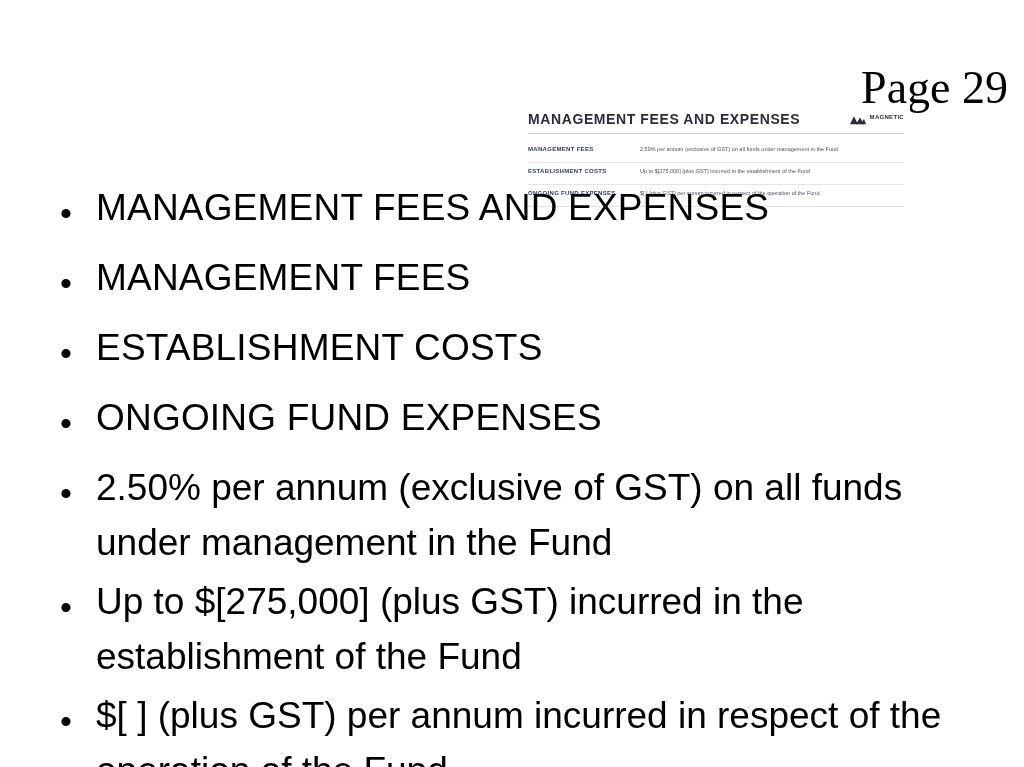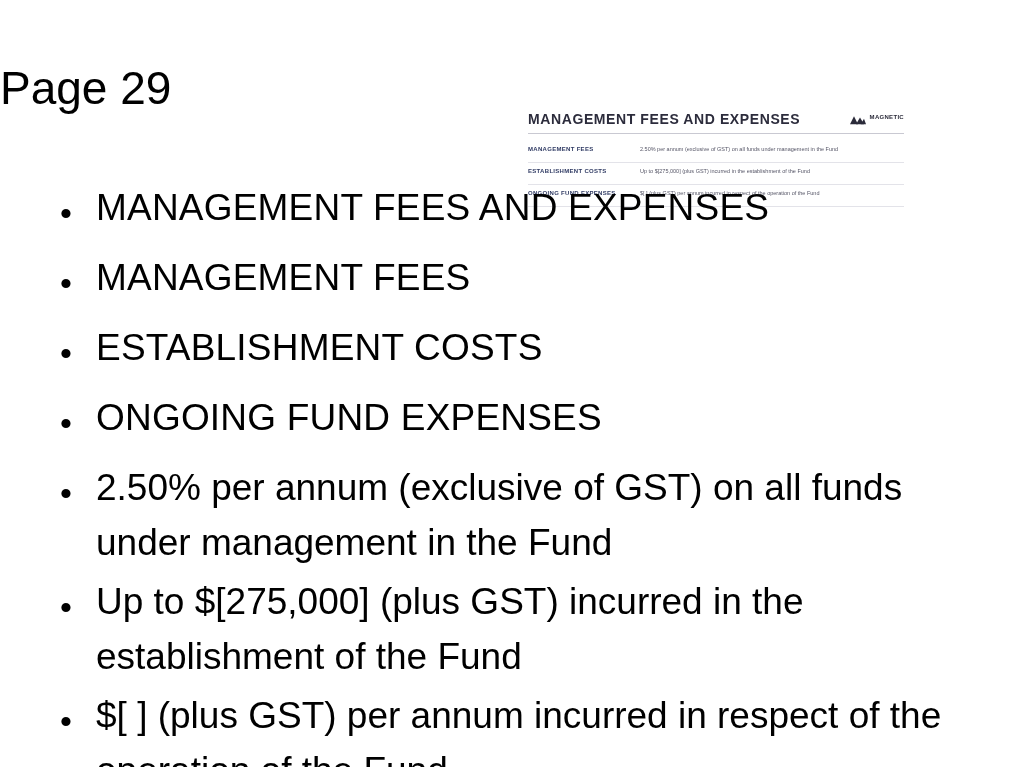--- a/index.html
+++ b/index.html
@@ -24,25 +24,25 @@
     height: 767px;
     background: #ffffff;
   }
 
   
   .slide-title {
     position: absolute;
     left: 0;
     top: 60px;
     width: 1008px;
-    text-align: left;
+    text-align: right;
     font-size: 46px;
     line-height: 56px;
     color: #000000;
-    font-family: Liberation Sans, sans-serif;
+    font-family: Liberation Serif, serif;
     letter-spacing: 0px;
   }
 
   
   .doc-thumb {
     position: absolute;
     left: 518px;
     top: 103px;
     width: 392px;
     height: 112px;

